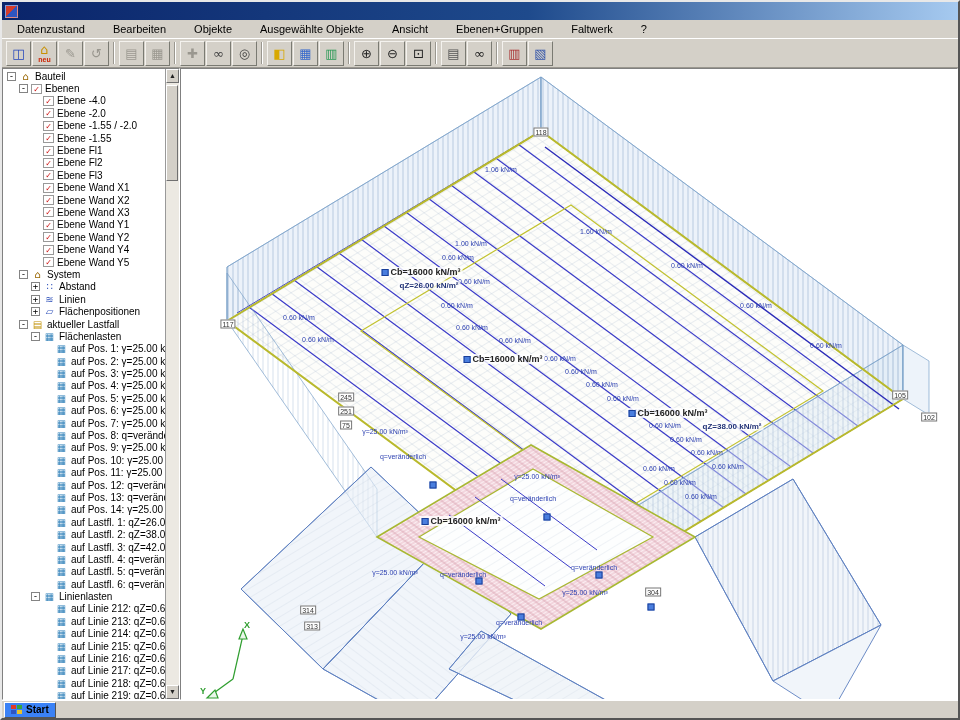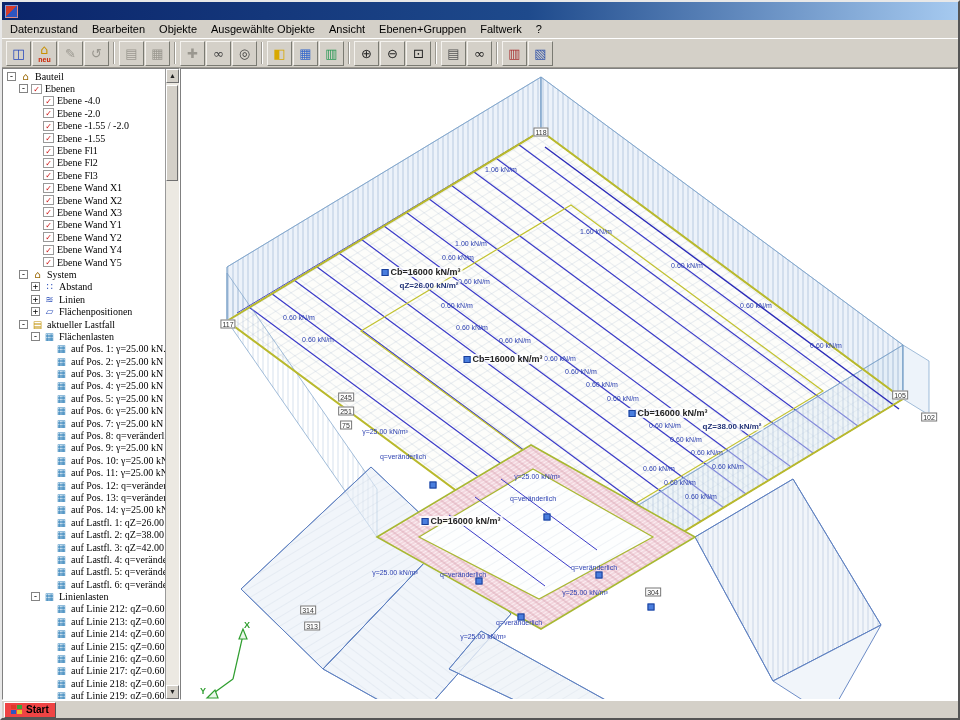--- a/index.html
+++ b/index.html
@@ -8,21 +8,21 @@
   .window{width:960px;height:720px;border:2px solid;border-color:#e8e8e8 #555 #555 #e8e8e8;
           background:#d4d0c8;display:flex;flex-direction:column;}
   
   .titlebar{height:18px;flex:none;display:flex;align-items:center;gap:4px;padding:0 3px;
             background:linear-gradient(90deg,#0a246a 0%,#1e4a8c 55%,#a6caf0 100%);}
   .app-icon{width:13px;height:13px;flex:none;border:1px solid rgba(255,255,255,.4);
             background:linear-gradient(135deg,#d43b2a 0 50%,#2f55c0 50% 100%);}
   .title-text{color:#fff;font-weight:bold;font-size:11px;white-space:nowrap;}
   
   .menubar{height:18px;flex:none;display:flex;align-items:center;font-size:11px;padding-left:1px;}
-  .menu-item{padding:1px 7px;color:#000;cursor:default;}
+  .menu-item{padding:1px 14px;color:#000;cursor:default;}
   
   .toolbar{height:30px;flex:none;display:flex;align-items:center;gap:1px;padding:0 4px;
            border-top:1px solid #fff;border-bottom:1px solid #9a978f;}
   .tb-btn{width:25px;height:25px;background:#d4d0c8;border:1px solid;padding:0;
           border-color:#f4f2ee #7a7a72 #7a7a72 #f4f2ee;display:flex;flex-direction:column;
           align-items:center;justify-content:center;cursor:pointer;}
   .tb-btn .glyph{font-family:"DejaVu Sans",sans-serif;font-size:13px;line-height:13px;color:#333;}
   .tb-btn.disabled .glyph{color:#9a978f;}
   .tb-label{font-size:7px;font-weight:bold;color:#cc2200;line-height:7px;}
   .tb-sep{width:0;height:22px;border-left:1px solid #9a978f;border-right:1px solid #fff;margin:0 3px;}
@@ -31,21 +31,21 @@
   .treepanel{width:178px;flex:none;display:flex;background:#fff;
              border:1px solid;border-color:#808080 #fff #fff #808080;}
   .tree{flex:1;overflow:hidden;padding:1px 0 0 2px;}
   .trow{display:flex;align-items:center;height:12.4px;font-size:10px;white-space:nowrap;cursor:default;}
   .exp{width:9px;height:9px;flex:none;border:1px solid #848484;background:#fff;font-size:9px;
        line-height:7px;text-align:center;margin-right:3px;color:#000;font-family:"DejaVu Sans Mono",monospace;}
   .spacer{width:12px;flex:none;}
   .ticon{width:13px;height:11px;flex:none;margin-right:3px;text-align:center;font-size:10px;
          line-height:11px;font-family:"DejaVu Sans",sans-serif;}
   .ticon.box{width:11px;height:10px;border:1px solid #999;background:#fff;font-size:8px;line-height:9px;}
-  .tlabel{color:#000;font-family:Liberation Serif, serif;}
+  .tlabel{color:#000;}
   .vscroll{width:14px;flex:none;background:#d4d0c8;display:flex;flex-direction:column;border-left:1px solid #999;}
   .sb-btn{height:14px;flex:none;background:#d4d0c8;border:1px solid;border-color:#fff #707070 #707070 #fff;
           font-size:7px;text-align:center;line-height:11px;color:#222;cursor:pointer;}
   .sb-btn.up::before{content:"▲";}
   .sb-btn.down::before{content:"▼";}
   .sb-track{flex:1;background:#ece9e2;position:relative;}
   .sb-thumb{position:absolute;top:2px;left:0;width:12px;height:96px;background:#d4d0c8;
             border:1px solid;border-color:#fff #707070 #707070 #fff;cursor:pointer;}
   
   .canvas{flex:1;position:relative;background:#fff;border:1px solid;
@@ -58,21 +58,21 @@
           padding:0 2px;display:flex;align-items:center;gap:2px;}
   .cube-ic{display:inline-block;width:7px;height:7px;background:#4a7ede;border:1px solid #1a3f98;}
   .lbl.node{font-size:7px;color:#333;background:#fff;border:1px solid #777;padding:0 1px;}
   .lbl.axis{font-size:9px;font-weight:bold;color:#2f9e2f;}
   .cube-sym{position:absolute;width:7px;height:7px;background:#4a7ede;border:1px solid #1a3f98;
             transform:translate(-50%,-50%);}
   
   .statusbar{height:18px;flex:none;display:flex;align-items:center;gap:4px;padding:0 2px;
              border-top:1px solid #fff;font-size:10px;}
   .start{height:16px;display:flex;align-items:center;gap:3px;border:1px solid;
-         border-color:#fff #555 #555 #fff;background:#ef4444;font-weight:bold;font-size:10px;
+         border-color:#fff #555 #555 #fff;background:#3b82f6;font-weight:bold;font-size:10px;
          padding:0 6px;font-family:"Liberation Sans",sans-serif;cursor:pointer;}
   .flag{width:12px;height:10px;display:grid;grid-template-columns:5px 5px;grid-template-rows:4px 4px;gap:1px;}
   .flag i:nth-child(1){background:#e03a2a;}.flag i:nth-child(2){background:#37a63a;}
   .flag i:nth-child(3){background:#2f55c0;}.flag i:nth-child(4){background:#eac22a;}
   .status-text{flex:1;height:14px;border:1px solid;border-color:#888 #fff #fff #888;
                padding:0 5px;line-height:12px;color:#000;}
 </style>
 </head>
 <body>
 

